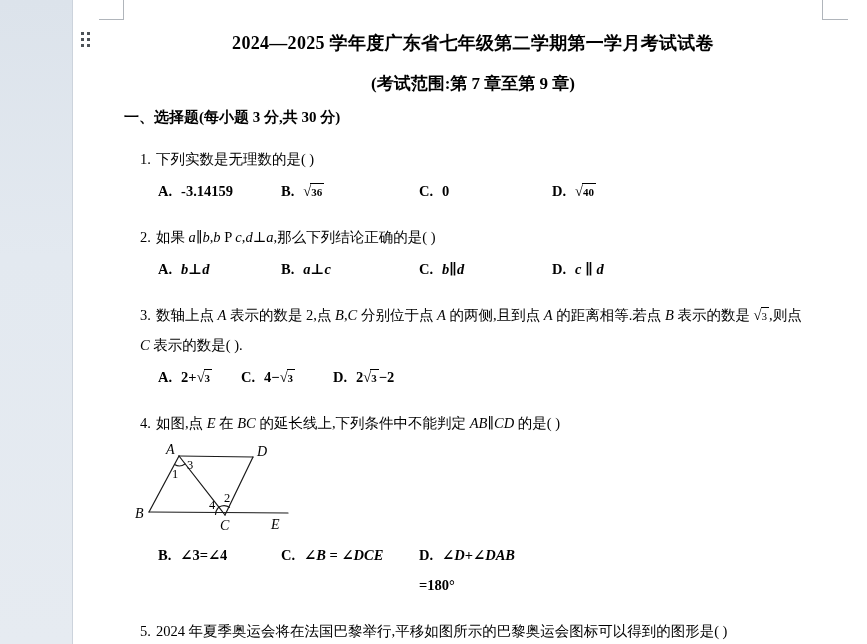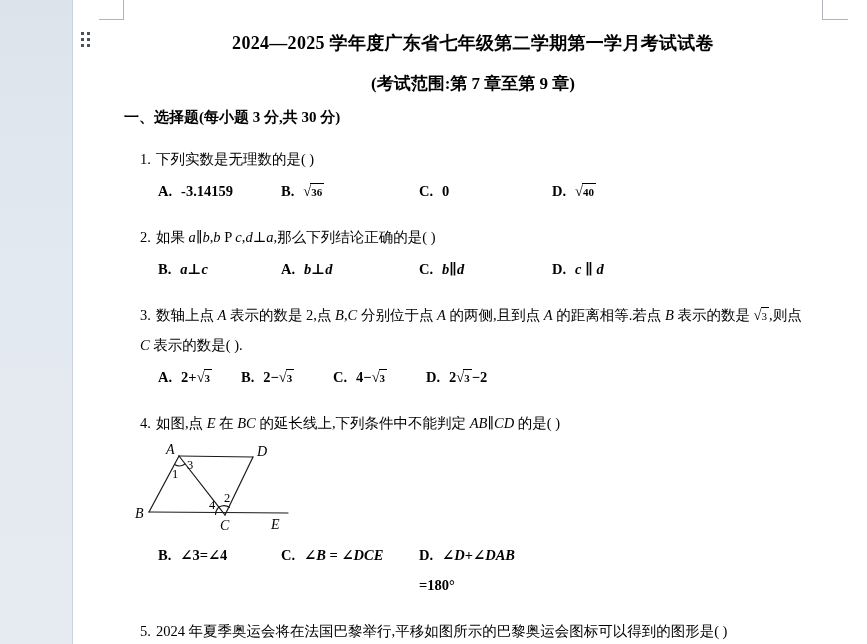--- a/index.html
+++ b/index.html
@@ -95,31 +95,30 @@
           <div class="opts">
             <span class="opt"><span class="opt-label">A.</span><span class="run-u">-3.14159</span></span>
             <span class="opt"><span class="opt-label">B.</span><span class="sqrt"><span class="rsign">√</span><span class="rad">36</span></span></span>
             <span class="opt"><span class="opt-label">C.</span><span class="run-u">0</span></span>
             <span class="opt"><span class="opt-label">D.</span><span class="sqrt"><span class="rsign">√</span><span class="rad">40</span></span></span>
           </div>
         </div>
         <div class="question-block qb-2">
           <div class="qline"><span class="qnum">2.</span><span class="run-t">如果 </span><span class="run-i">a∥b</span><span class="run-t">,</span><span class="run-i">b</span><span class="run-u"> P </span><span class="run-i">c</span><span class="run-t">,</span><span class="run-i">d</span><span class="run-u">⊥</span><span class="run-i">a</span><span class="run-t">,那么下列结论正确的是(  )</span></div>
           <div class="opts">
+            <span class="opt"><span class="opt-label">A.</span><span class="run-i">b</span><span class="run-u">⊥</span><span class="run-i">d</span></span>
             <span class="opt"><span class="opt-label">B.</span><span class="run-i">a</span><span class="run-u">⊥</span><span class="run-i">c</span></span>
-            <span class="opt"><span class="opt-label">A.</span><span class="run-i">b</span><span class="run-u">⊥</span><span class="run-i">d</span></span>
             <span class="opt"><span class="opt-label">C.</span><span class="run-i">b∥d</span></span>
             <span class="opt"><span class="opt-label">D.</span><span class="run-i">c ∥ d</span></span>
           </div>
         </div>
         <div class="question-block qb-3">
           <div class="qline"><span class="qnum">3.</span><span class="run-t">数轴上点 </span><span class="run-i">A</span><span class="run-t"> 表示的数是 </span><span class="run-u">2</span><span class="run-t">,点 </span><span class="run-i">B</span><span class="run-t">,</span><span class="run-i">C</span><span class="run-t"> 分别位于点 </span><span class="run-i">A</span><span class="run-t"> 的两侧,且到点 </span><span class="run-i">A</span><span class="run-t"> 的距离相等.若点 </span><span class="run-i">B</span><span class="run-t"> 表示的数是 </span><span class="sqrt"><span class="rsign">√</span><span class="rad">3</span></span><span class="run-t">,则点 </span><span class="run-i">C</span><span class="run-t"> 表示的数是(  ).</span></div>
           <div class="opts">
             <span class="opt"><span class="opt-label">A.</span><span class="run-u">2+</span><span class="sqrt"><span class="rsign">√</span><span class="rad">3</span></span></span>
-            <span class="opt"><span class="opt-label">B.</span><span class="run-u">2−</span><span class="sqrt"><span class="rsign">√</span><span class="rad">3</span></span></span>
             <span class="opt"><span class="opt-label">C.</span><span class="run-u">4−</span><span class="sqrt"><span class="rsign">√</span><span class="rad">3</span></span></span>
             <span class="opt"><span class="opt-label">D.</span><span class="run-u">2</span><span class="sqrt"><span class="rsign">√</span><span class="rad">3</span></span><span class="run-u">−2</span></span>
           </div>
         </div>
         <div class="question-block qb-4">
           <div class="qline"><span class="qnum">4.</span><span class="run-t">如图,点 </span><span class="run-i">E</span><span class="run-t"> 在 </span><span class="run-i">BC</span><span class="run-t"> 的延长线上,下列条件中不能判定 </span><span class="run-i">AB∥CD</span><span class="run-t"> 的是(  )</span></div>
   <svg class="geo-fig" width="170" height="96" viewBox="0 0 170 96" xmlns="http://www.w3.org/2000/svg">
     <g stroke="#1a1a1a" stroke-width="1.2" fill="none" stroke-linecap="round">
       <line x1="47" y1="16" x2="121" y2="17"></line>
       <line x1="47" y1="16" x2="17" y2="72"></line>

